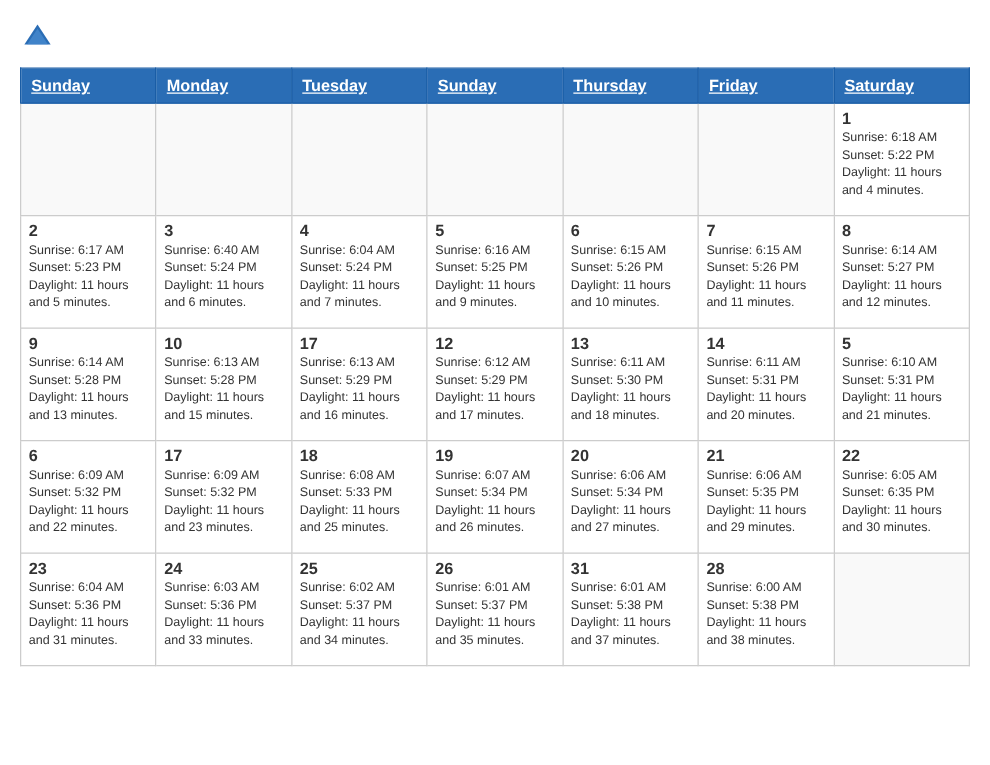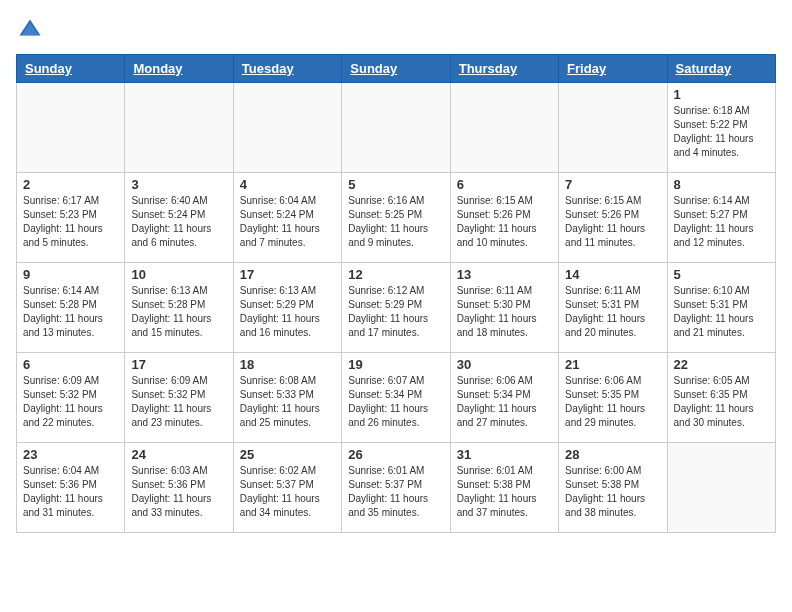--- a/index.html
+++ b/index.html
@@ -262,21 +262,21 @@
 and 25 minutes.</div>
         </td>
         <td>
           <div class="day-number">19</div>
           <div class="day-info">Sunrise: 6:07 AM
 Sunset: 5:34 PM
 Daylight: 11 hours
 and 26 minutes.</div>
         </td>
         <td>
-          <div class="day-number">30</div>
+          <div class="day-number">20</div>
           <div class="day-info">Sunrise: 6:06 AM
 Sunset: 5:34 PM
 Daylight: 11 hours
 and 27 minutes.</div>
         </td>
         <td>
           <div class="day-number">21</div>
           <div class="day-info">Sunrise: 6:06 AM
 Sunset: 5:35 PM
 Daylight: 11 hours

